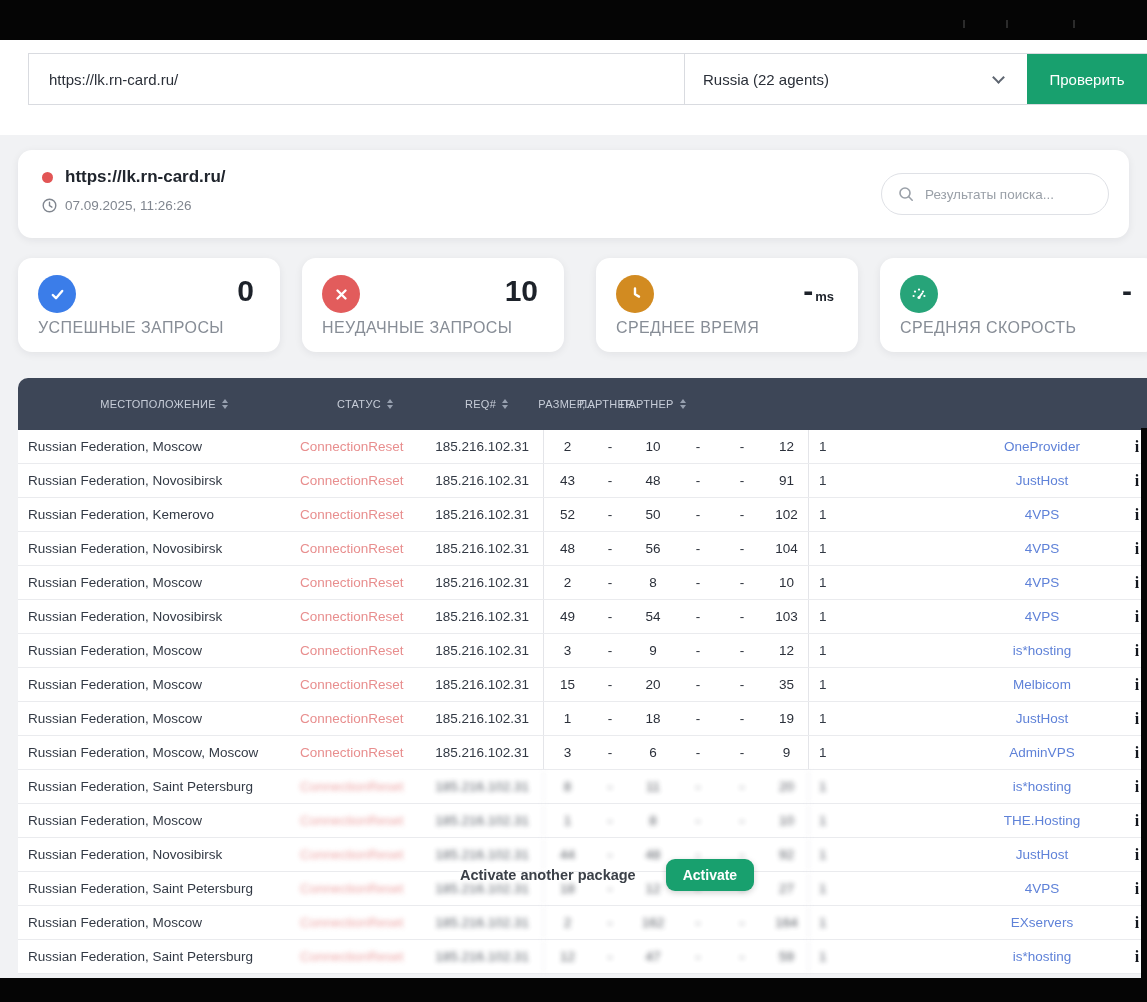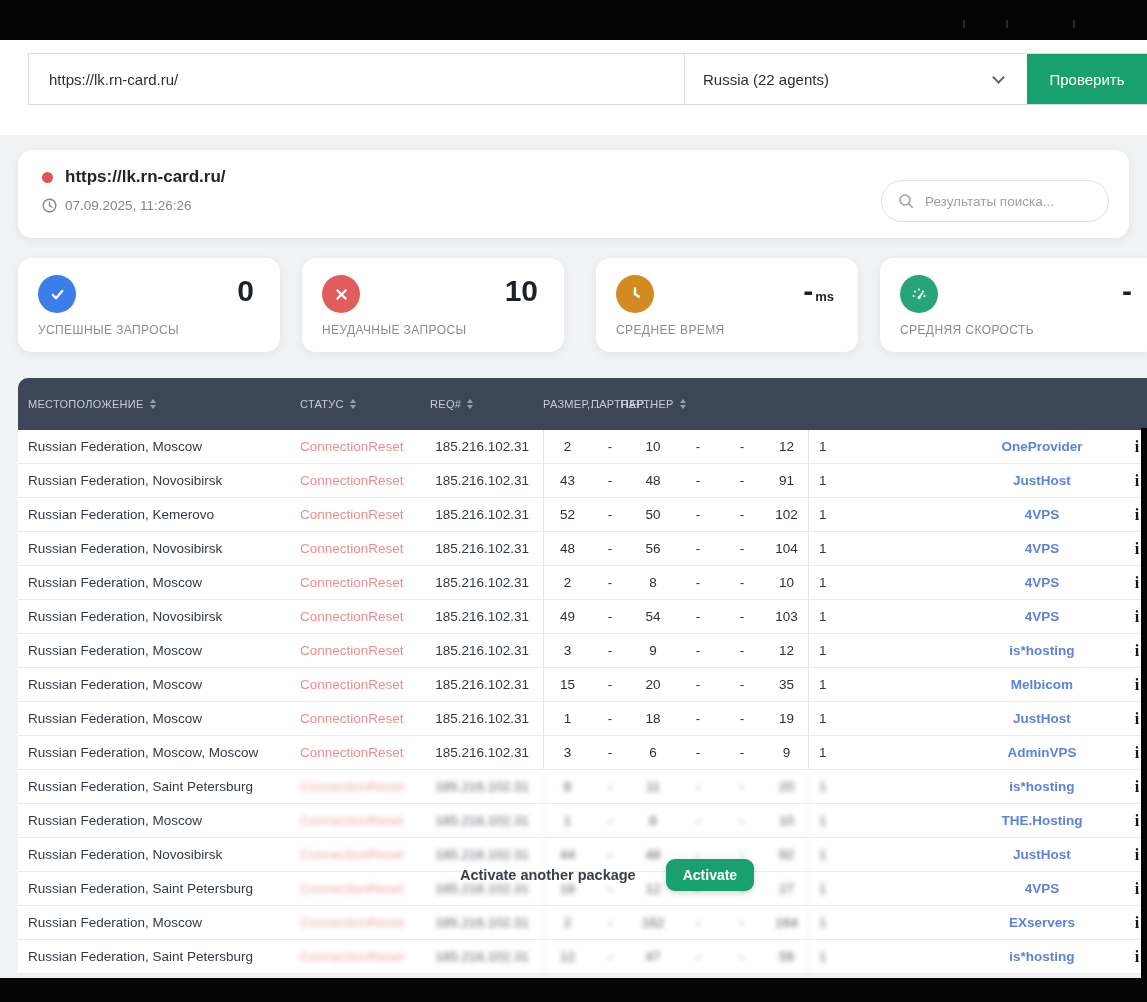--- a/index.html
+++ b/index.html
@@ -22,58 +22,58 @@
   
   .content{position:absolute;left:0;top:135px;width:1147px;height:843px;background:#f1f2f4;}
 
   
   .result-card{position:absolute;left:18px;top:15px;width:1111px;height:88px;background:#fff;border-radius:14px;box-shadow:0 2px 8px rgba(30,35,48,.07);padding:17px 24px;}
   .url-row{display:flex;align-items:center;gap:12px;}
   .red-dot{width:11px;height:11px;border-radius:50%;background:#e25555;flex:0 0 auto;}
   .url-text{font-size:17px;font-weight:bold;color:#20252d;}
   .time-row{display:flex;align-items:center;gap:8px;margin-top:11px;color:#80868f;}
   .time-text{font-size:13.5px;color:#80868f;}
-  .search-pill{position:absolute;right:20px;top:30px;width:228px;height:42px;border:1px solid #dfe1e6;border-radius:999px;display:flex;align-items:center;gap:9px;padding:0 16px;background:#fff;}
+  .search-pill{position:absolute;right:20px;top:23px;width:228px;height:42px;border:1px solid #dfe1e6;border-radius:999px;display:flex;align-items:center;gap:9px;padding:0 16px;background:#fff;}
   .search-pill input{border:none;outline:none;font-size:13.5px;color:#3a3f47;width:160px;background:transparent;}
   .search-pill input::placeholder{color:#9aa0a8;}
 
   
   .stat-card{position:absolute;top:123px;height:94px;background:#fff;border-radius:14px;box-shadow:0 2px 8px rgba(30,35,48,.07);}
   .stat-ico{position:absolute;left:20px;top:17px;width:38px;height:38px;border-radius:50%;display:flex;align-items:center;justify-content:center;}
   .stat-value{position:absolute;right:24px;top:16px;font-size:30px;font-weight:bold;color:#1d222a;display:flex;align-items:baseline;gap:2px;}
   .stat-unit{font-size:13px;font-weight:bold;color:#1d222a;}
-  .stat-label{position:absolute;left:20px;bottom:15px;font-size:12px;letter-spacing:.4px;color:#878d96;text-transform:uppercase;}
+  .stat-label{position:absolute;left:20px;bottom:15px;font-size:16px;letter-spacing:.4px;color:#878d96;text-transform:uppercase;}
 
   
   .table{position:absolute;left:18px;top:243px;width:1139px;}
   .grid-cols{display:grid;grid-template-columns:282px 130px 113px 48px 38px 48px 42px 46px 43px 44px 53px 62px 150px 40px;}
   .thead{background:#3d4657;border-radius:10px 0 0 0;height:52px;color:#c7cdd8;font-size:11px;letter-spacing:.3px;position:relative;}
   .th{display:flex;align-items:center;}
-  .th.left{justify-content:flex-start;}
+  .th.left{justify-content:center;}
   .th.center{justify-content:center;}
   .th-loc{padding-left:10px;}
   .h-group{grid-column:4/10;position:relative;}
   .group-label{position:absolute;top:7px;left:0;right:0;text-align:center;font-size:11px;color:#c7cdd8;}
   .sub-grid{position:absolute;bottom:8px;left:0;display:grid;grid-template-columns:48px 38px 48px 42px 46px 43px;}
   .sub-th{text-align:center;font-size:11px;color:#c7cdd8;}
   .sort{display:inline-flex;flex-direction:column;gap:2px;margin-left:6px;}
   .sort i{display:block;width:0;height:0;border-left:3.5px solid transparent;border-right:3.5px solid transparent;}
   .sort .up{border-bottom:4px solid #97a0af;}
   .sort .dn{border-top:4px solid #97a0af;}
 
   .tbody{background:#fff;}
   .tr{height:34px;border-bottom:1px solid #eaebee;background:#fff;}
   .td{display:flex;align-items:center;font-size:13.5px;color:#333a45;overflow:hidden;white-space:nowrap;}
   .c-loc{padding-left:10px;}
   .c-status{color:#e88e8e;}
   .c-ip{justify-content:flex-end;padding-right:14px;}
   .c-t{justify-content:center;color:#2b303a;}
   .c-t.first{border-left:1px solid #e4e5e9;}
   .c-req{border-left:1px solid #e4e5e9;padding-left:10px;}
-  .c-partner{justify-content:center;color:#5f82d8;cursor:pointer;font-weight:bold;}
+  .c-partner{justify-content:center;color:#5f82d8;cursor:pointer;}
   .c-info{justify-content:center;font-family:"Liberation Serif","DejaVu Serif",serif;font-weight:bold;font-size:16px;color:#14181f;cursor:pointer;}
   .blurred{filter:blur(2.6px);opacity:.8;}
 
   
   .activate-overlay{position:absolute;left:460px;top:859px;display:flex;align-items:center;gap:30px;z-index:5;}
   .activate-text{font-size:14.5px;font-weight:bold;color:#3b4048;text-shadow:0 0 6px #fff,0 0 10px #fff;}
   .activate-btn{background:#18a06e;color:#fff;border:none;border-radius:9px;padding:8px 17px;font-size:14px;font-weight:bold;cursor:pointer;box-shadow:0 2px 6px rgba(0,0,0,.18);}
 
   
   .bottom-black{position:absolute;left:0;top:978px;width:1147px;height:24px;background:#050505;}

